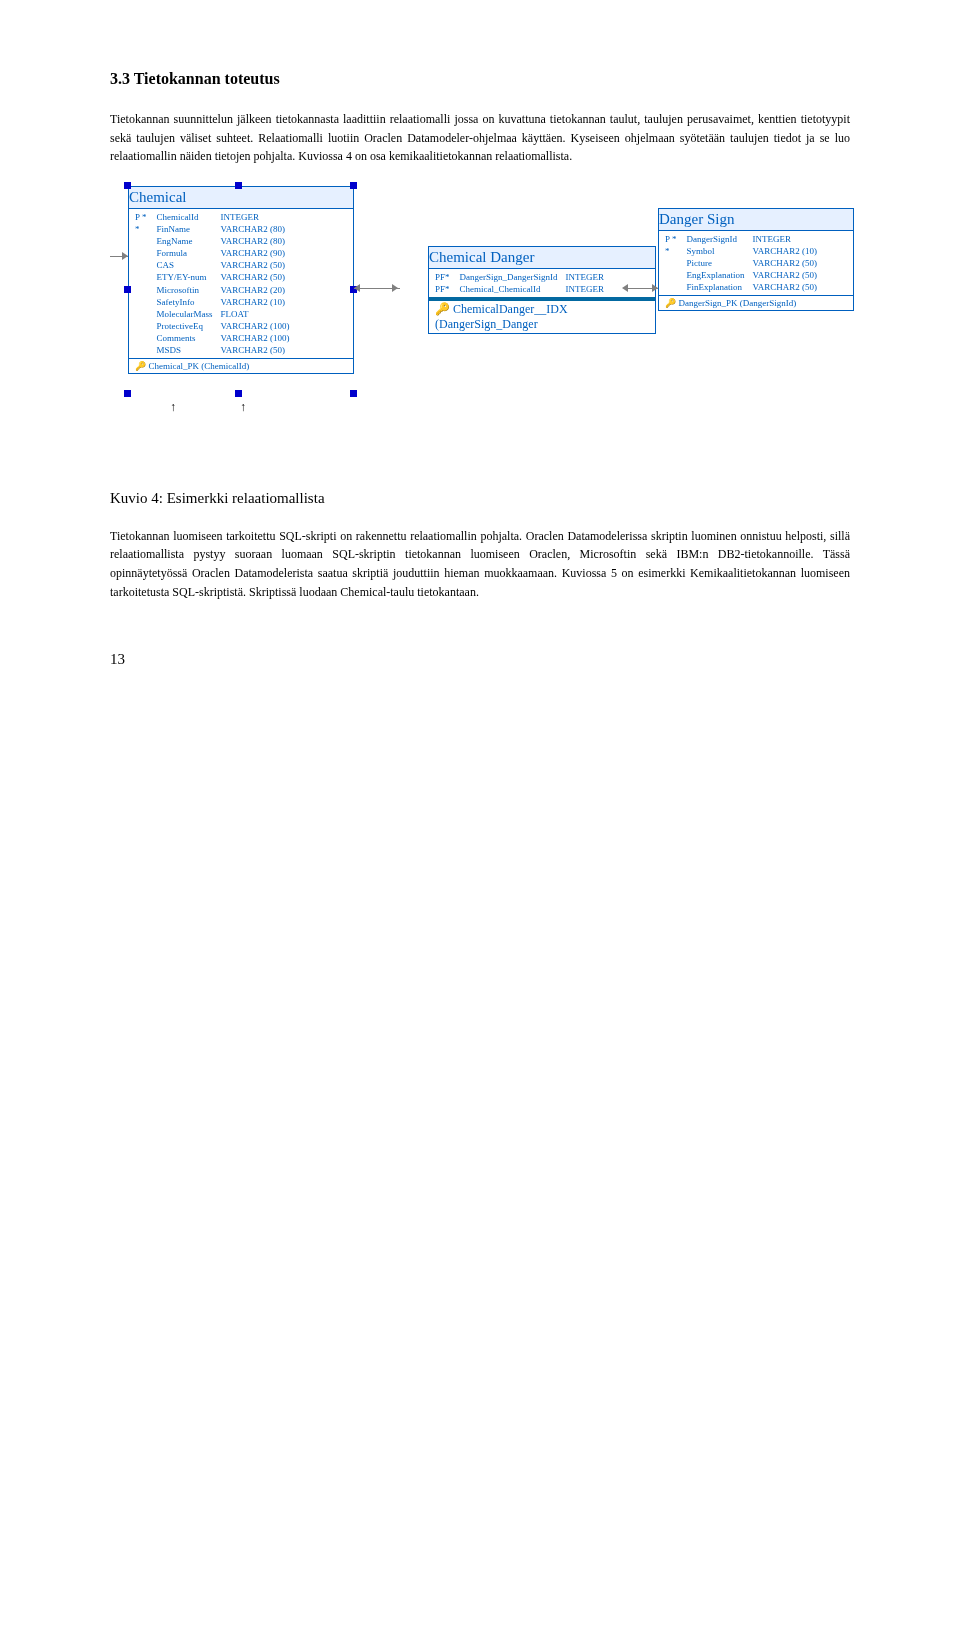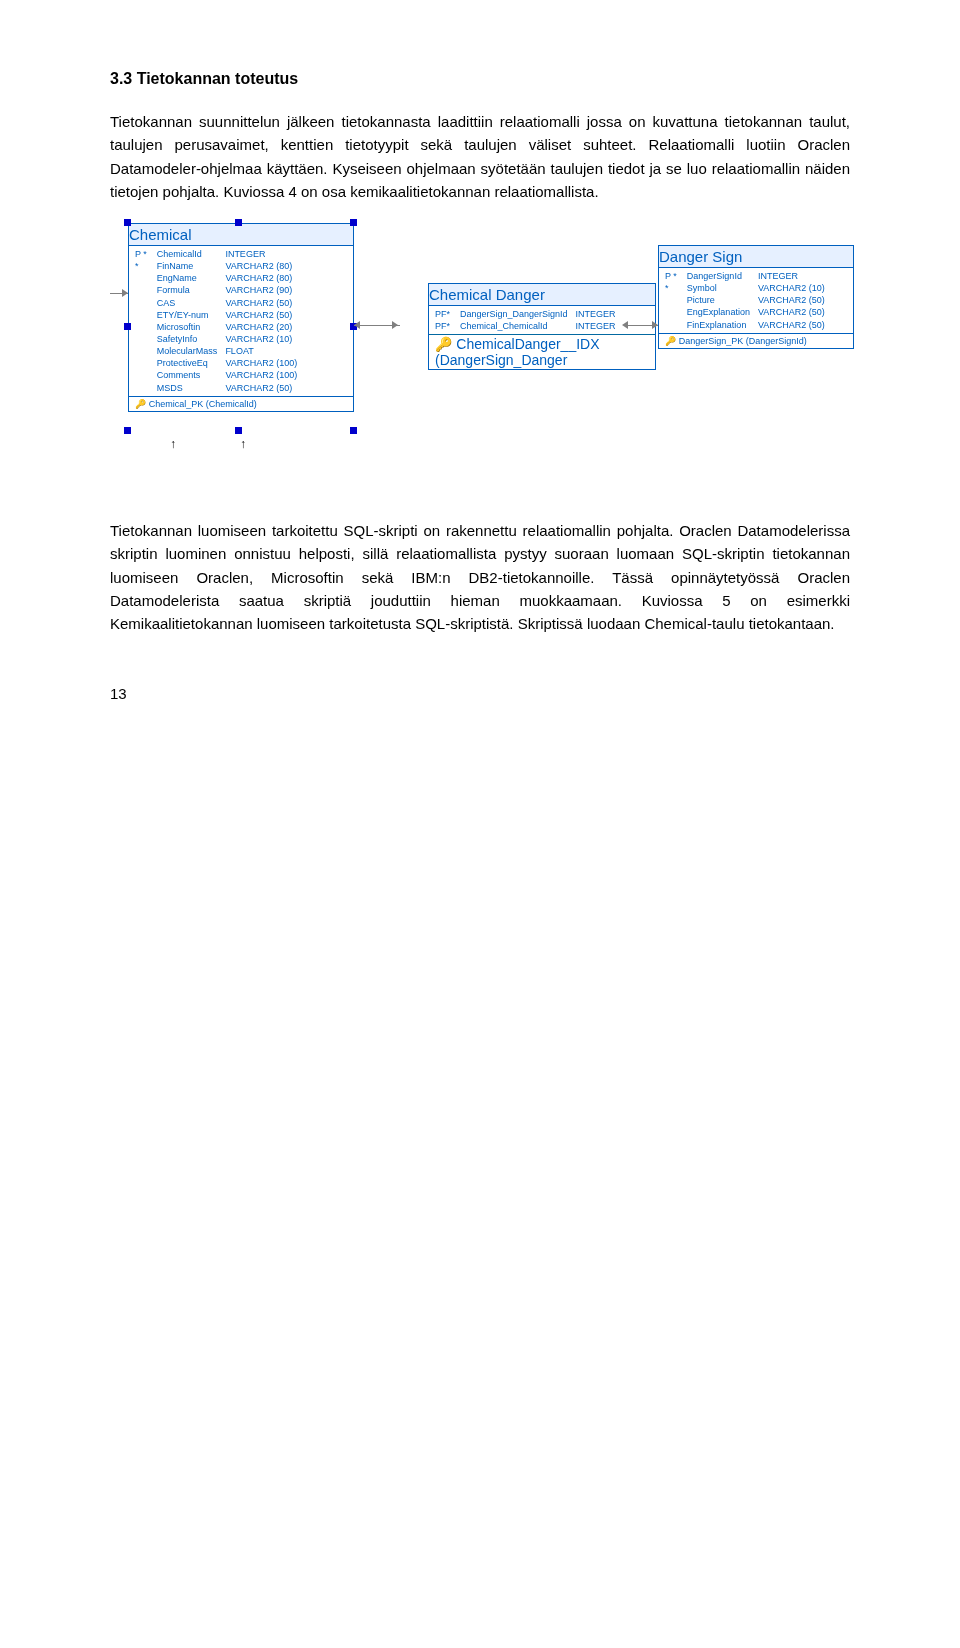--- a/index.html
+++ b/index.html
@@ -4,28 +4,29 @@
 <style>
   body {
     margin: 0;
     padding: 0;
     background: #ffffff;
     font-family: Arial, Helvetica, sans-serif;
     width: 960px;
   }
   .page {
     padding: 70px 110px 40px 110px;
+    font-family: Liberation Serif, serif;
   }
   h2 {
     font-size: 16px;
     font-weight: bold;
     margin: 0 0 22px 0;
   }
   p.body {
-    font-size: 15px;
+    font-size: 12px;
     line-height: 1.55;
     text-align: justify;
     margin: 0 0 20px 0;
   }
   p.caption {
     font-size: 15px;
     margin: 14px 0 20px 0;
   }
   p.pagenum {
     text-align: left;
@@ -66,24 +67,24 @@
     padding: 2px 6px 2px 4px;
   }
   .entity .row { white-space: nowrap; line-height: 1.35; }
   .entity .pk {
     border-top: 1px solid #0060bf;
     font-size: 9px;
     color: #0060bf;
     padding: 2px 6px;
   }
   .entity .idx {
-    font-size: 14px;
+    font-size: 12px;
     color: #0060bf;
     padding: 1px 6px;
-    border-top: 1px solid #0369a1;
+    border-top: 4px solid #0369a1;
   }
 
   .handle {
     position: absolute;
     width: 7px;
     height: 7px;
     background: #0000cc;
   }
 
   .connector {
@@ -225,17 +226,18 @@
     <div class="arrowhead" style="left:512px; top:98px; border-right:6px solid #808080;"></div>
     <div class="arrowhead" style="left:542px; top:98px; border-left:6px solid #808080;"></div>
 
     <div class="connector" style="left:0px; top:70px; width:18px;"></div>
     <div class="arrowhead" style="left:12px; top:66px; border-left:6px solid #808080;"></div>
 
     <div style="position:absolute; left:60px; top:214px; font-size:12px; color:#000;">↑</div>
     <div style="position:absolute; left:130px; top:214px; font-size:12px; color:#000;">↑</div>
   </div>
 
+  <p class="caption">Kuvio 4: Esimerkki relaatiomallista</p>
 
   <p class="body">Tietokannan luomiseen tarkoitettu SQL-skripti on rakennettu relaatiomallin pohjalta. Oraclen Datamodelerissa skriptin luominen onnistuu helposti, sillä relaatiomallista pystyy suoraan luomaan SQL-skriptin tietokannan luomiseen Oraclen, Microsoftin sekä IBM:n DB2-tietokannoille. Tässä opinnäytetyössä Oraclen Datamodelerista saatua skriptiä jouduttiin hieman muokkaamaan. Kuviossa 5 on esimerkki Kemikaalitietokannan luomiseen tarkoitetusta SQL-skriptistä. Skriptissä luodaan Chemical-taulu tietokantaan.</p>
 
   <p class="pagenum">13</p>
 </div>
 
 </body></html>

